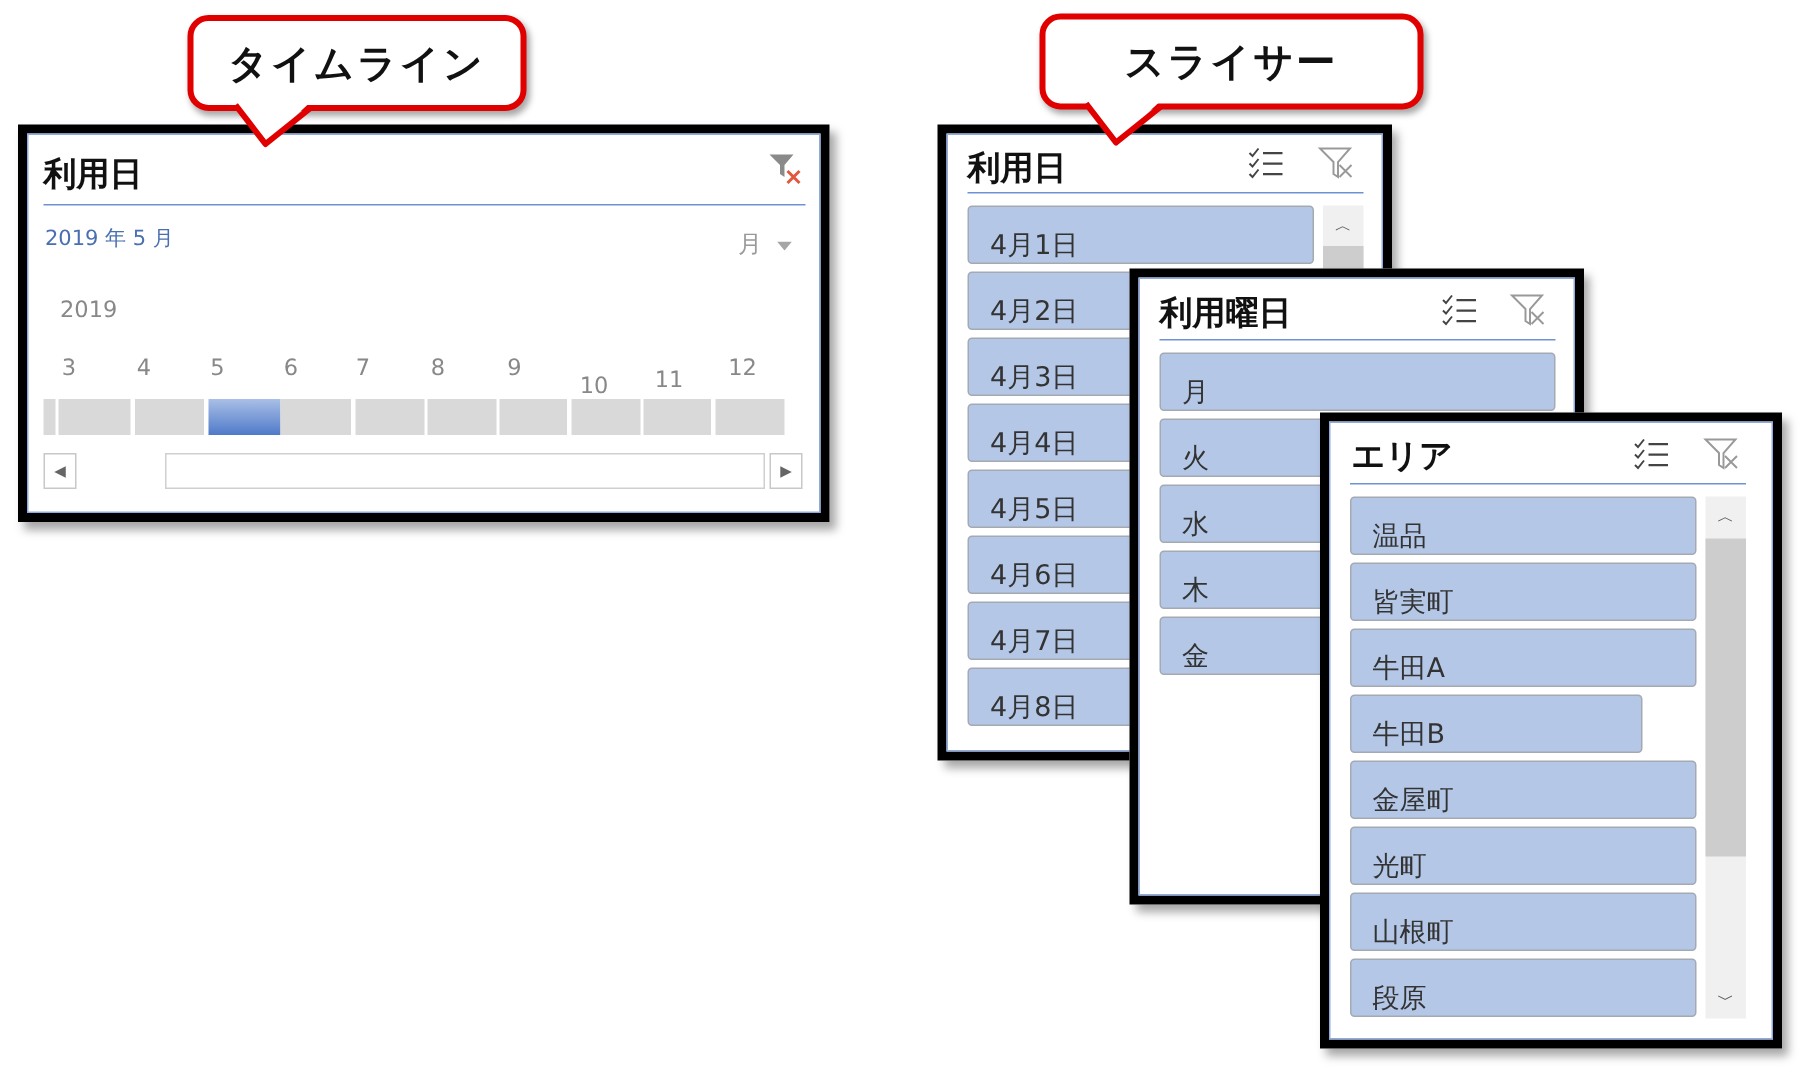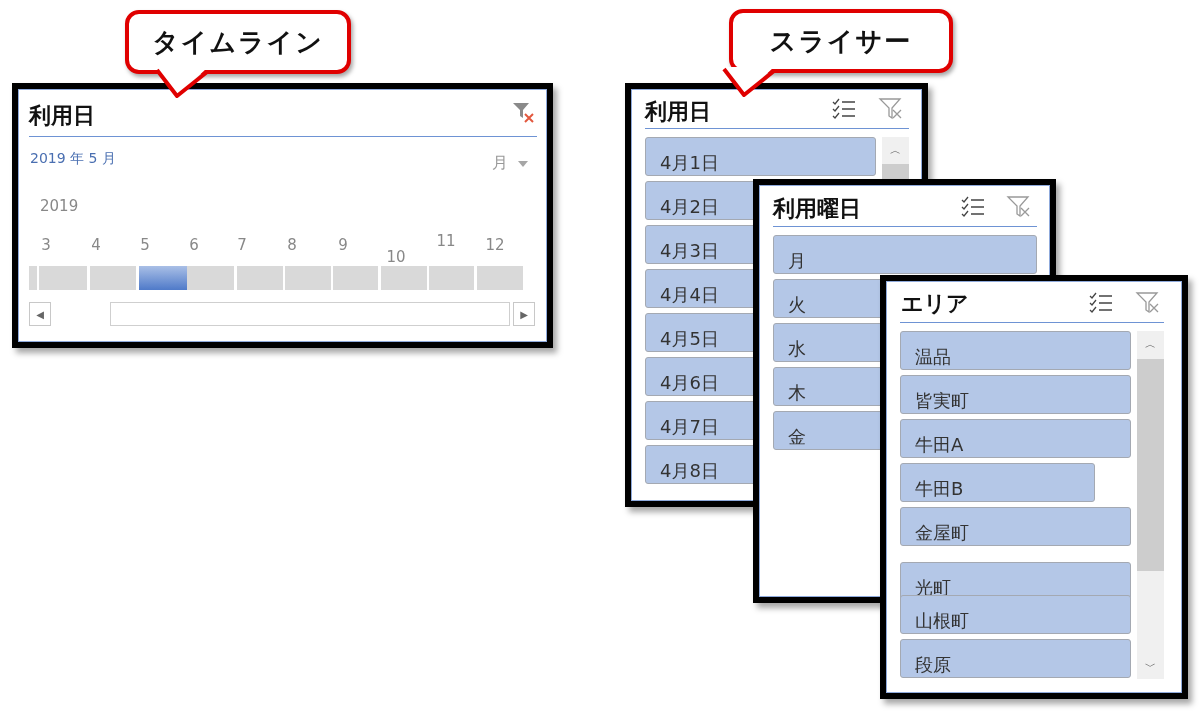--- a/index.html
+++ b/index.html
@@ -71,21 +71,21 @@
 <div class="tl-year" style="left:40px;top:197px;z-index:6;">2019</div>
 
 <div class="tl-month" style="left:36px;top:236px;z-index:6;">3</div>
 <div class="tl-month" style="left:86px;top:236px;z-index:6;">4</div>
 <div class="tl-month" style="left:135px;top:236px;z-index:6;">5</div>
 <div class="tl-month" style="left:184px;top:236px;z-index:6;">6</div>
 <div class="tl-month" style="left:232px;top:236px;z-index:6;">7</div>
 <div class="tl-month" style="left:282px;top:236px;z-index:6;">8</div>
 <div class="tl-month" style="left:333px;top:236px;z-index:6;">9</div>
 <div class="tl-month" style="left:386px;top:236px;z-index:6;margin-top:12px;">10</div>
-<div class="tl-month" style="left:436px;top:232px;z-index:6;">11</div>
+<div class="tl-month" style="left:436px;top:244px;z-index:6;">11</div>
 <div class="tl-month" style="left:485px;top:236px;z-index:6;">12</div>
 
 <div class="tl-cell" style="left:29px;width:8px;z-index:6;"></div>
 <div class="tl-cell" style="left:39px;width:48px;z-index:6;"></div>
 <div class="tl-cell" style="left:90px;width:46px;z-index:6;"></div>
 <div class="tl-cell selected" style="left:139px;width:48px;z-index:6;"></div>
 <div class="tl-cell" style="left:187px;width:47px;z-index:6;"></div>
 <div class="tl-cell" style="left:237px;width:46px;z-index:6;"></div>
 <div class="tl-cell" style="left:285px;width:46px;z-index:6;"></div>
 <div class="tl-cell" style="left:333px;width:45px;z-index:6;"></div>
@@ -94,21 +94,21 @@
 <div class="tl-cell" style="left:477px;width:46px;z-index:6;"></div>
 
 <div class="hbtn" style="left:29px;top:302px;z-index:6;">
   <span>◀</span>
 </div>
 <div class="abs" style="left:110px;top:302px;width:400px;height:24px;border:1px solid #cfcfcf;background:#fff;z-index:6;"></div>
 <div class="hbtn" style="left:513px;top:302px;z-index:6;">
   <span>▶</span>
 </div>
 
-<div class="callout" style="left:693px;top:9px;width:224px;height:64px;margin-left:36px;">
+<div class="callout" style="left:693px;top:9px;width:256px;height:64px;">
   <span>スライサー</span>
 </div>
 <svg class="callout-tail" style="left:722px;top:67px;" width="60" height="32" viewBox="0 0 60 32">
   <polygon points="2,0 52,0 22,28" fill="#fff"></polygon>
   <polyline points="2,2 22,28 52,4" fill="none" stroke="#e00000" stroke-width="4" stroke-linejoin="round"></polyline>
 </svg>
 
 <div class="panel" style="left:625px;top:83px;width:303px;height:424px;z-index:5;">
   <div class="panel-inner"></div>
 </div>
@@ -205,21 +205,21 @@
   </div>
 <div class="tile" style="left:900px;top:419px;width:231px;height:39px;z-index:10;">
     <span>牛田A</span>
   </div>
 <div class="tile" style="left:900px;top:463px;width:195px;height:39px;z-index:10;">
     <span>牛田B</span>
   </div>
 <div class="tile" style="left:900px;top:507px;width:231px;height:39px;z-index:10;">
     <span>金屋町</span>
   </div>
-<div class="tile" style="left:900px;top:551px;width:231px;height:39px;z-index:10;margin-top:11px;">
+<div class="tile" style="left:900px;top:551px;width:231px;height:39px;z-index:10;">
     <span>光町</span>
   </div>
 <div class="tile" style="left:900px;top:595px;width:231px;height:39px;z-index:10;">
     <span>山根町</span>
   </div>
 <div class="tile" style="left:900px;top:639px;width:231px;height:39px;z-index:10;">
     <span>段原</span>
   </div>
 
 <div class="vscroll" style="left:1137px;top:331px;width:27px;height:348px;z-index:10;">

